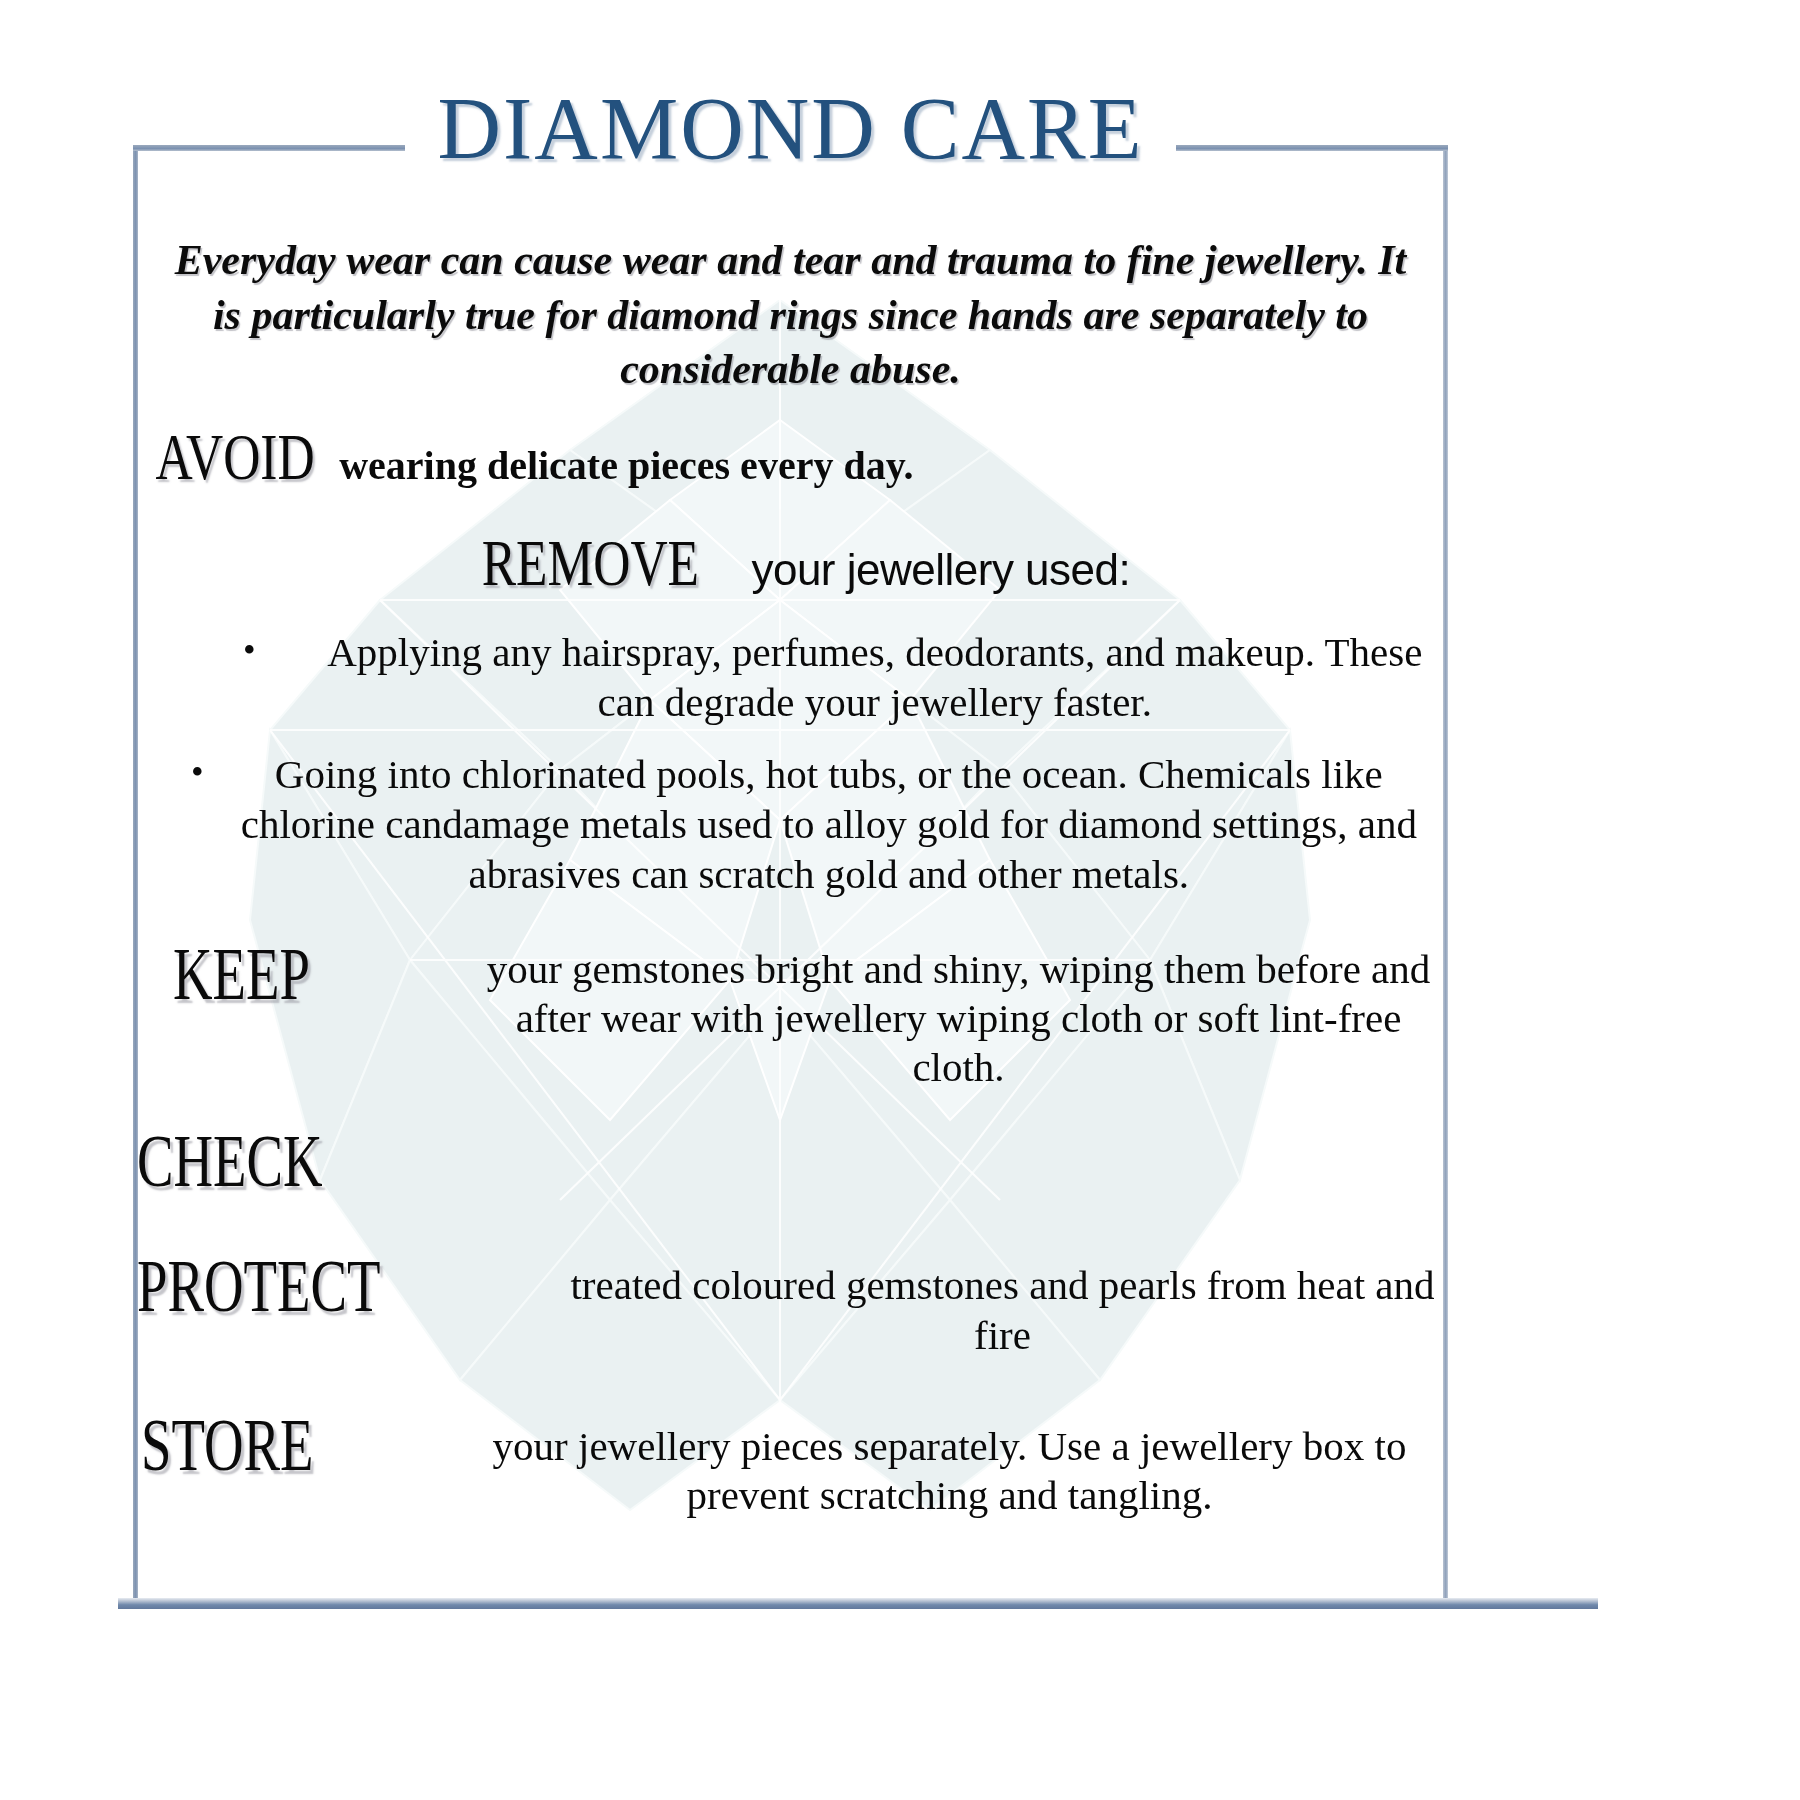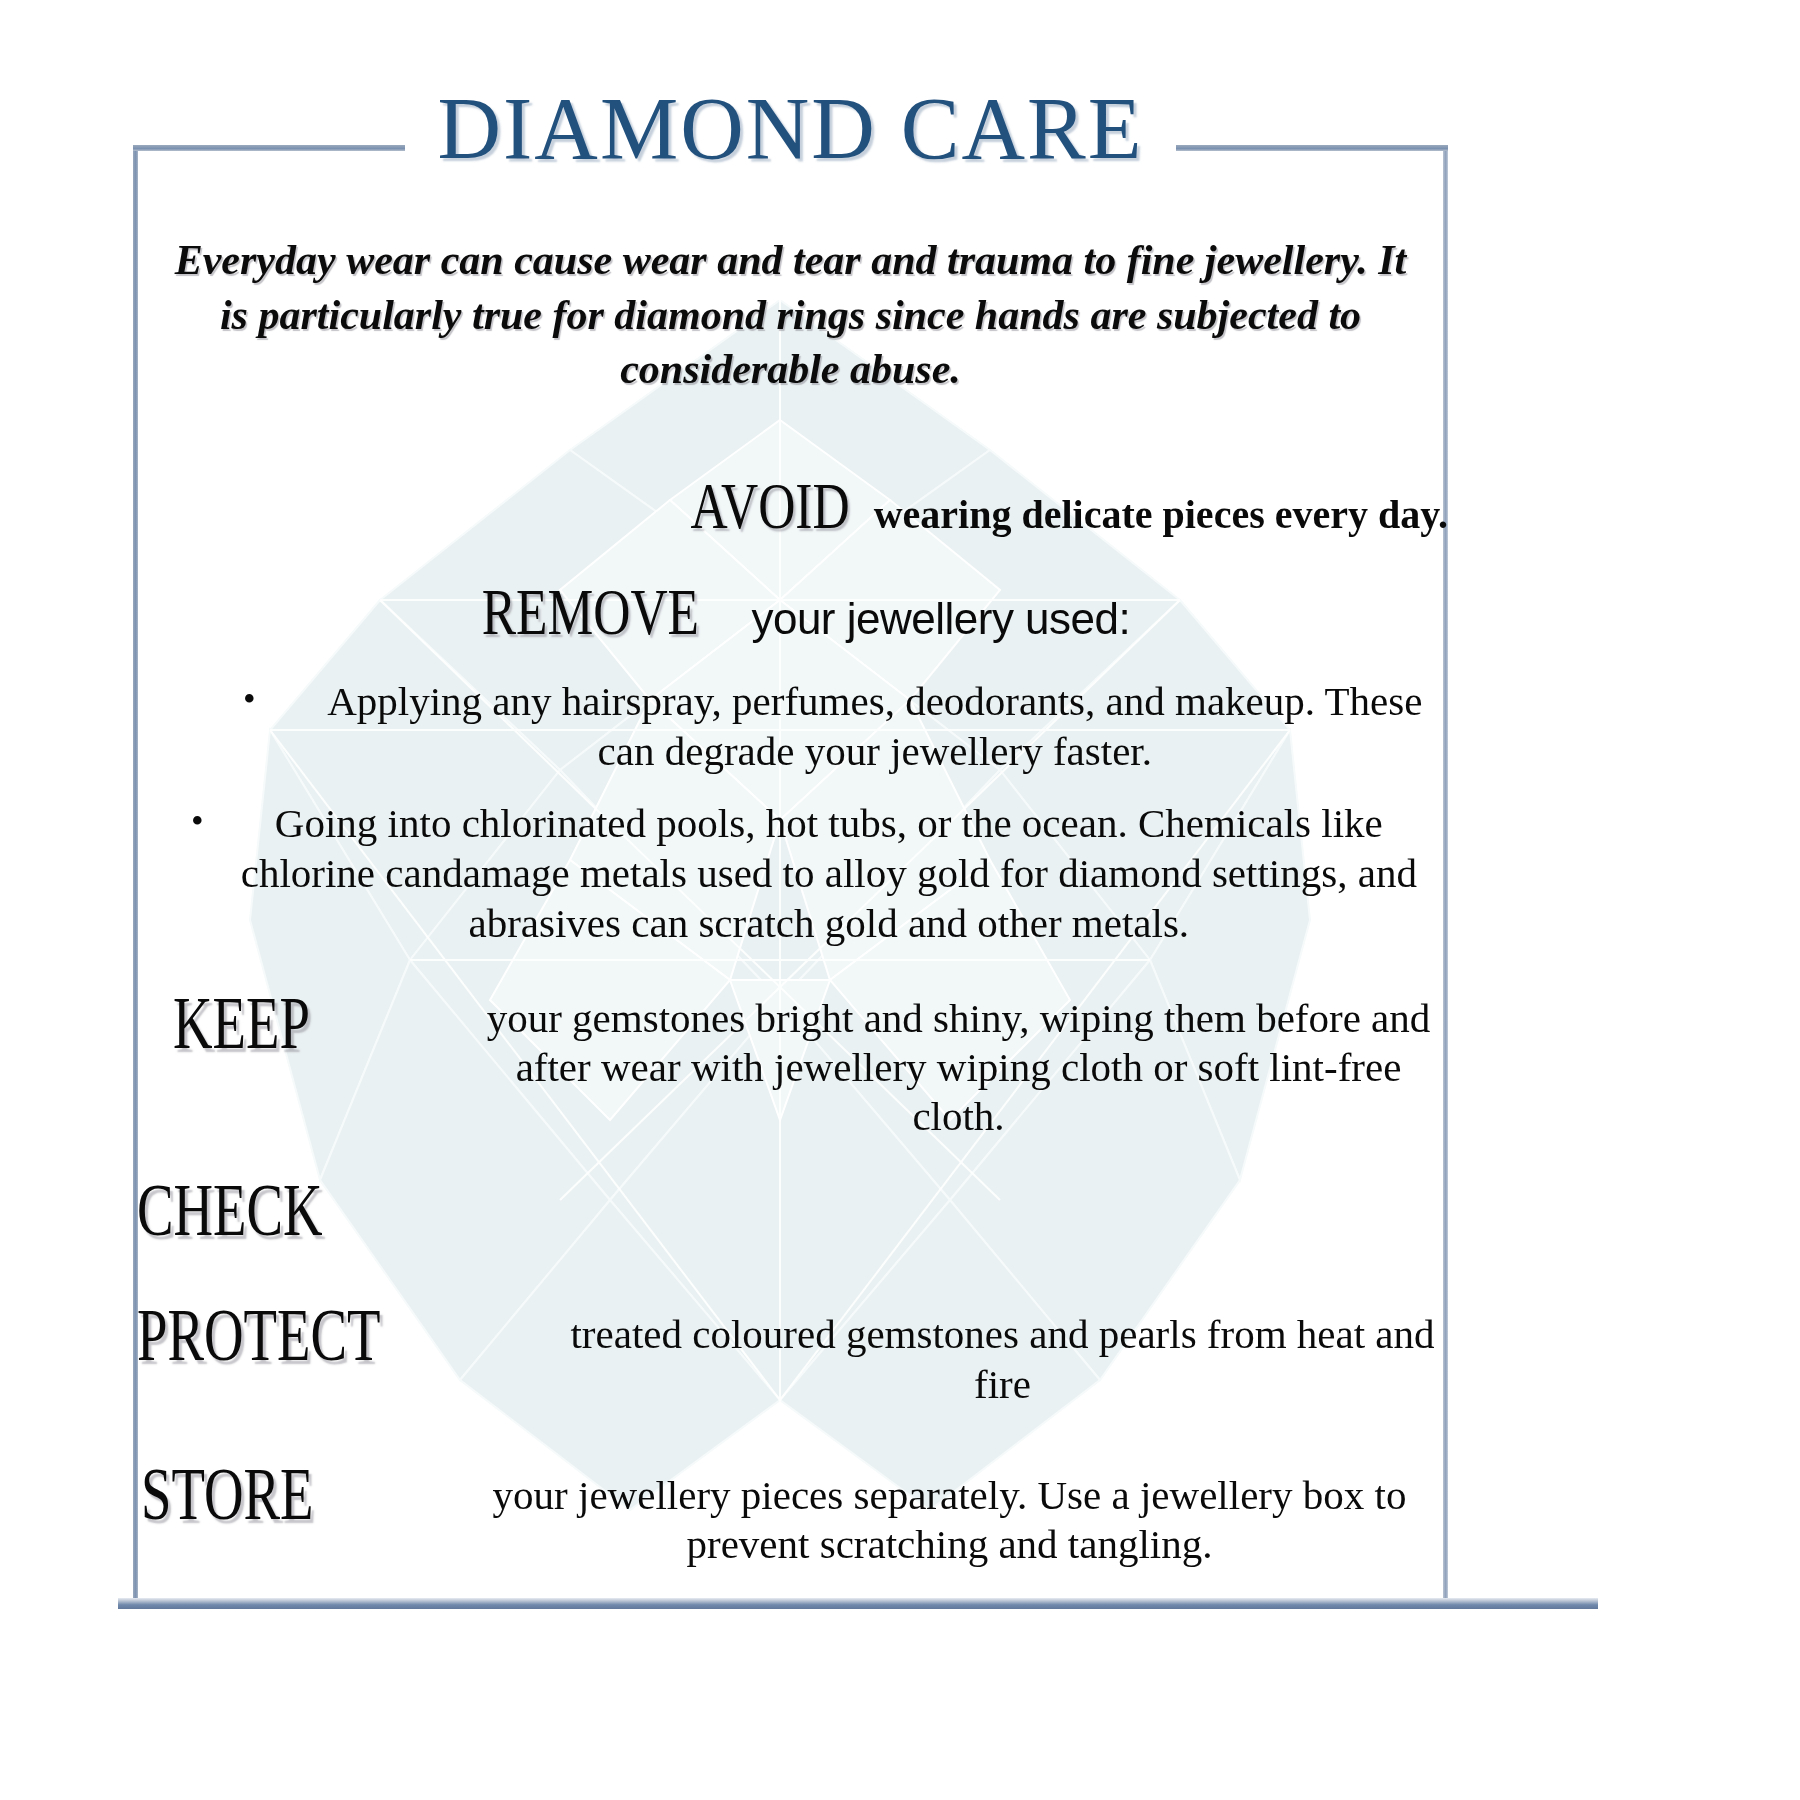--- a/index.html
+++ b/index.html
@@ -101,22 +101,22 @@
     font-style: italic;
     font-weight: bold;
     font-size: 42px;
     line-height: 1.30;
     color: #0b0b0b;
     text-shadow: 1.5px 1.5px 1px rgba(120,120,130,0.45);
   }
 
   
   #avoid-line {
-    margin-top: 71px;
-    text-align: right;
+    margin-top: 22px;
+    text-align: left;
     white-space: nowrap;
   }
   .kw-inline {
     font-family: "Liberation Serif", "DejaVu Serif", serif;
     font-size: 66px;
     letter-spacing: 0px;
     color: #0a0a0a;
     transform: scaleX(0.78);
     transform-origin: center bottom;
     display: inline-block;
@@ -271,21 +271,21 @@
   <div class="frame-line frame-top-left"></div>
   <div class="frame-line frame-top-right"></div>
   <div class="frame-line frame-bottom"></div>
 
   <div id="content">
 
     <div id="title-wrap">
       <span id="title">DIAMOND CARE</span>
     </div>
 
-    <p id="intro">Everyday wear can cause wear and tear and trauma to fine jewellery. It is particularly true for diamond rings since hands are subjected to considerable abuse.</p>
+    <p id="intro">Everyday wear can cause wear and tear and trauma to fine jewellery. It is particularly true for diamond rings since hands are separately to considerable abuse.</p>
 
     <div id="avoid-line">
       <span class="kw-inline">AVOID</span><span class="avoid-body">wearing delicate pieces every day.</span>
     </div>
 
     <div id="remove-line">
       <span class="kw-inline">REMOVE</span><span class="remove-body">your jewellery used:</span>
     </div>
 
     <div id="bullets">

